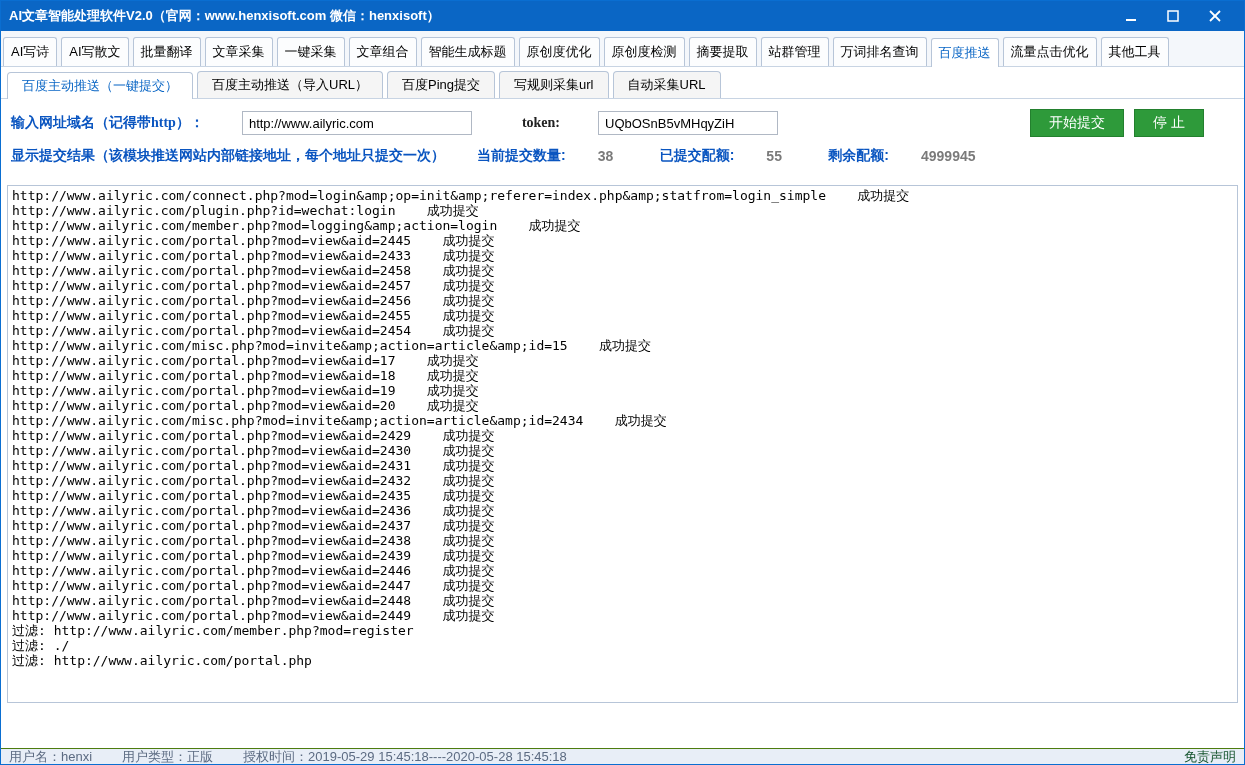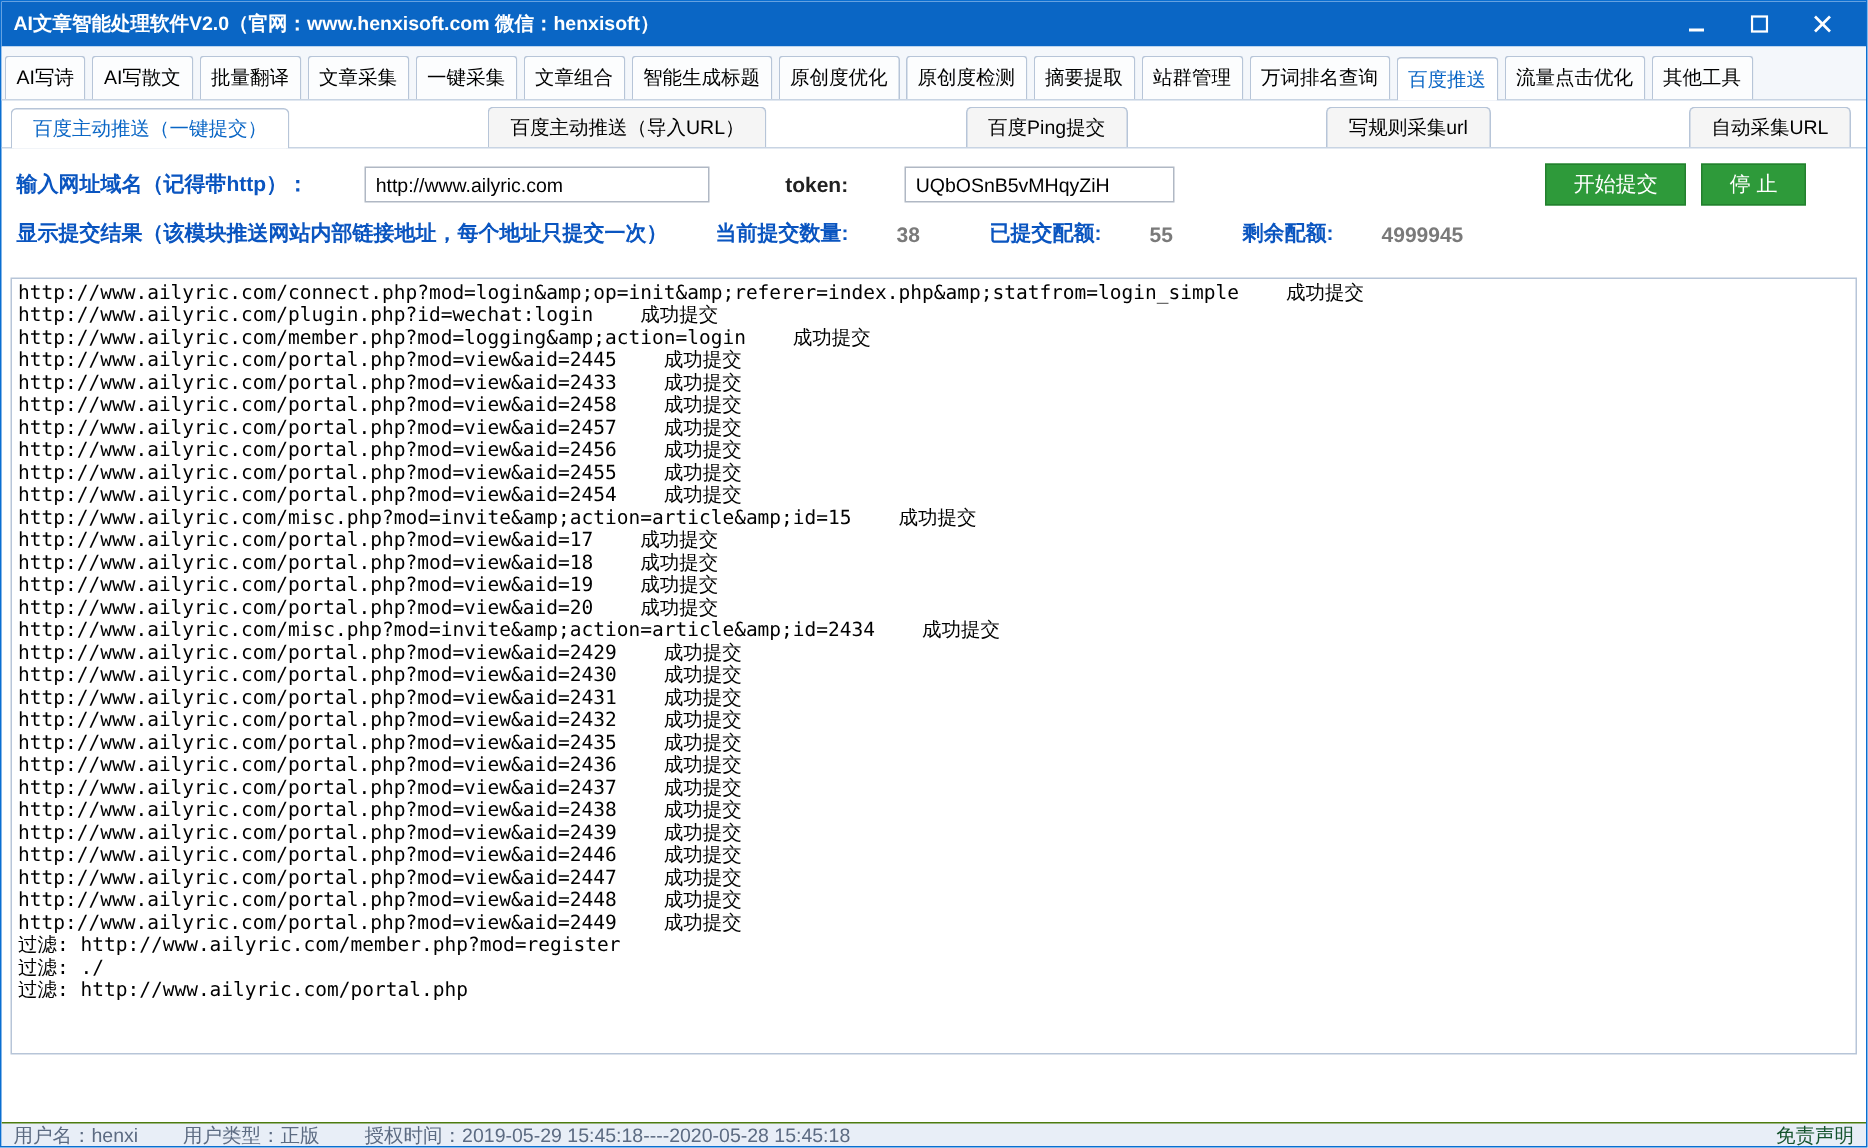--- a/index.html
+++ b/index.html
@@ -3,25 +3,25 @@
 <meta charset="utf-8">
 <style>
   * { box-sizing: border-box; margin: 0; padding: 0; }
   body { font-family: "Microsoft YaHei", Arial, sans-serif; font-size: 13px; background: #fff; width: 1245px; height: 765px; overflow: hidden; position: relative; border:1px solid #0a6ed1;}
   .titlebar { height: 30px; background: #0a66c5; color: #fff; display: flex; align-items: center; padding: 0 8px; font-weight: bold; }
   .titlebar .spacer { flex: 1; }
   .titlebar .winbtn { width: 42px; height: 30px; display:flex;align-items:center;justify-content:center;color:#fff;cursor:pointer;}
   .main-tabs { display: flex; border-bottom: 1px solid #c8d4e3; background:#f4f7fb; padding-top: 6px;}
   .main-tabs .tab { padding: 5px 7px; border: 1px solid #b7c5d8; border-bottom: none; border-top-left-radius: 3px; border-top-right-radius: 3px; margin:0 2px; background:#fcfdfe; font-size:13px; white-space: nowrap; cursor:pointer;}
   .main-tabs .tab.active { background: #fff; position: relative; top:1px; color:#0a66c5; font-weight:500;}
-  .sub-tabs { display: flex; padding: 4px 6px 0 6px; border-bottom: 1px solid #c8d4e3; justify-content: space-between; }
+  .sub-tabs { display: flex; padding: 4px 6px 0 6px; border-bottom: 1px solid #c8d4e3; }
   .sub-tabs .stab { padding: 4px 14px; border:1px solid #b7c5d8; border-bottom:none; border-top-left-radius:4px; border-top-right-radius:4px; margin-right:4px; background:#f5f5f5; font-size:13px; cursor:pointer;}
   .sub-tabs .stab.active { background:#fff; color:#0a66c5; position:relative; top:1px;}
   .form-row { display:flex; align-items:center; padding: 10px 10px 8px 10px; gap:10px;}
-  .form-row .lbl { color:#0a55c0; font-weight:bold; font-size:14px;}
+  .form-row .lbl { color:#0a55c0; font-weight:bold; font-size:14px;font-family:Liberation Serif, serif;}
   .form-row input[type=text] { border:1px solid #b0b8c4; height:24px; padding:2px 6px; font-size:13px;margin-left:28px;}
   .btn { height:28px; padding:0 18px; color:#fff; background:#2e9a3a; border:1px solid #23802e; cursor:pointer; font-size:14px;}
   .stats-row { display:flex; align-items:center; padding: 2px 10px 4px 10px; gap:32px; font-size:14px;}
   .stats-row .slabel { color:#0a55c0; font-weight:bold;}
   .stats-row .sval { color:#7a7a7a; font-weight:bold; min-width:30px;}
   .output { margin:16px 6px; border:1px solid #b7c5d8; height: 518px; overflow-y:scroll; background:#fff; font-family: "SimSun", monospace; font-size:13px; line-height:15px; white-space:pre; padding:2px 4px;}
   .output .line {white-space:pre;}
   .footer { position:absolute; bottom:0; left:0; right:0; height:16px; background:#e8eef7; border-top:1px solid #4d7c0f; display:flex; align-items:center; padding:0 8px; font-size:13px; color:#5c6b82;}
   .footer .sep { width:30px;}
   .footer .link { margin-left:auto; color:#14532d; cursor:pointer;}

